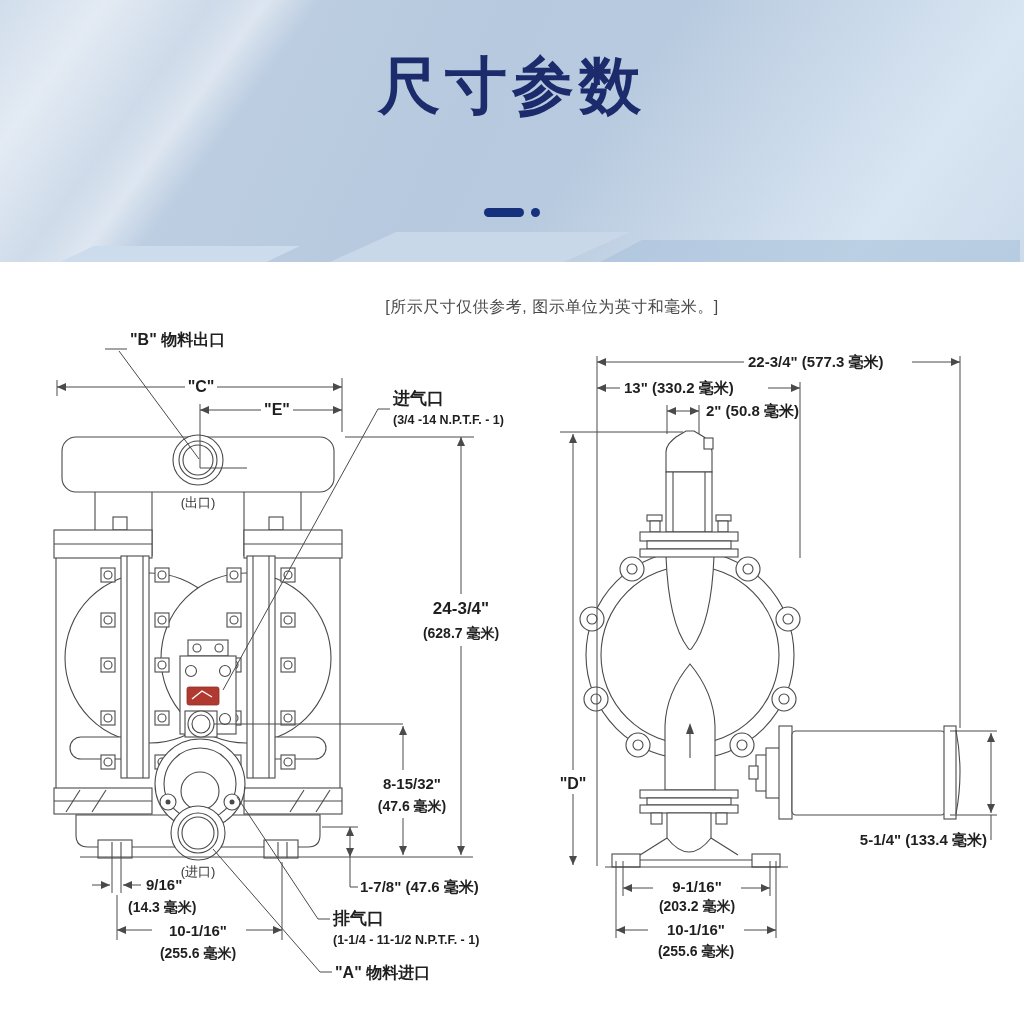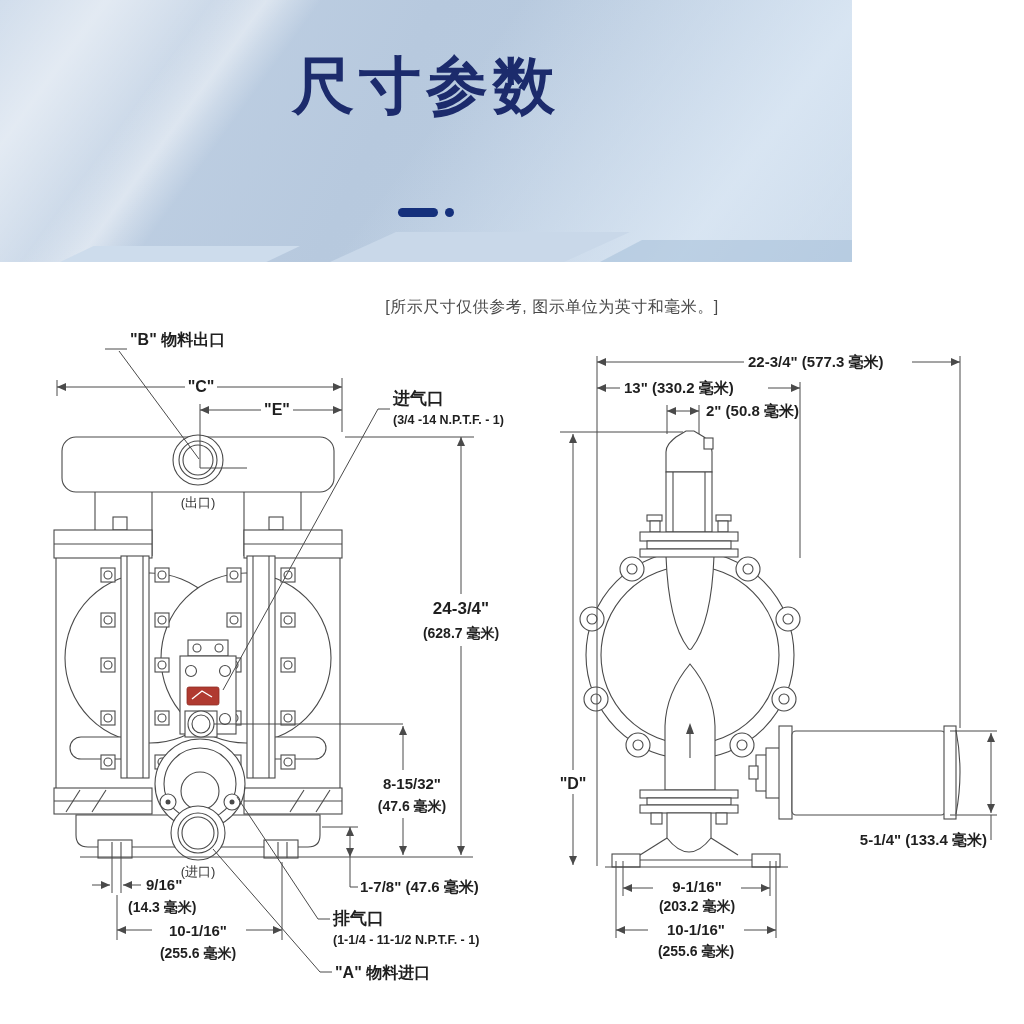--- a/index.html
+++ b/index.html
@@ -1,19 +1,19 @@
 <!DOCTYPE html>
 <html><head>
 <meta charset="utf-8">
 <style>
   html,body{margin:0;padding:0;}
   body{width:1024px;height:1024px;position:relative;background:#fff;overflow:hidden;
        font-family:"Liberation Sans",sans-serif;}
   
-  .header{position:absolute;left:0;top:0;width:852px;height:262px;overflow:hidden;
+  .header{position:absolute;left:0;top:0;width:1024px;height:262px;overflow:hidden;
           background:linear-gradient(115deg,#c3d3e6 0%,#b7c9de 45%,#bccee2 100%);}
   .ribbon{position:absolute;}
   .r1{left:-160px;top:-220px;width:300px;height:760px;transform:rotate(36deg);
       background:linear-gradient(90deg,rgba(255,255,255,0) 0%,rgba(255,255,255,.55) 50%,rgba(255,255,255,0) 100%);}
   .r2{left:120px;top:-240px;width:90px;height:760px;transform:rotate(36deg);
       background:linear-gradient(90deg,rgba(255,255,255,0) 0%,rgba(255,255,255,.45) 50%,rgba(255,255,255,0) 100%);}
   .r3{right:-240px;top:-260px;width:620px;height:860px;transform:rotate(36deg);
       background:linear-gradient(90deg,rgba(226,237,248,0) 0%,rgba(226,237,248,.75) 45%,rgba(206,222,238,0) 100%);}
   .g1{position:absolute;bottom:0;left:330px;width:300px;height:30px;background:#c9d8e9;
       clip-path:polygon(0 100%,22% 0,100% 0,78% 100%);}

